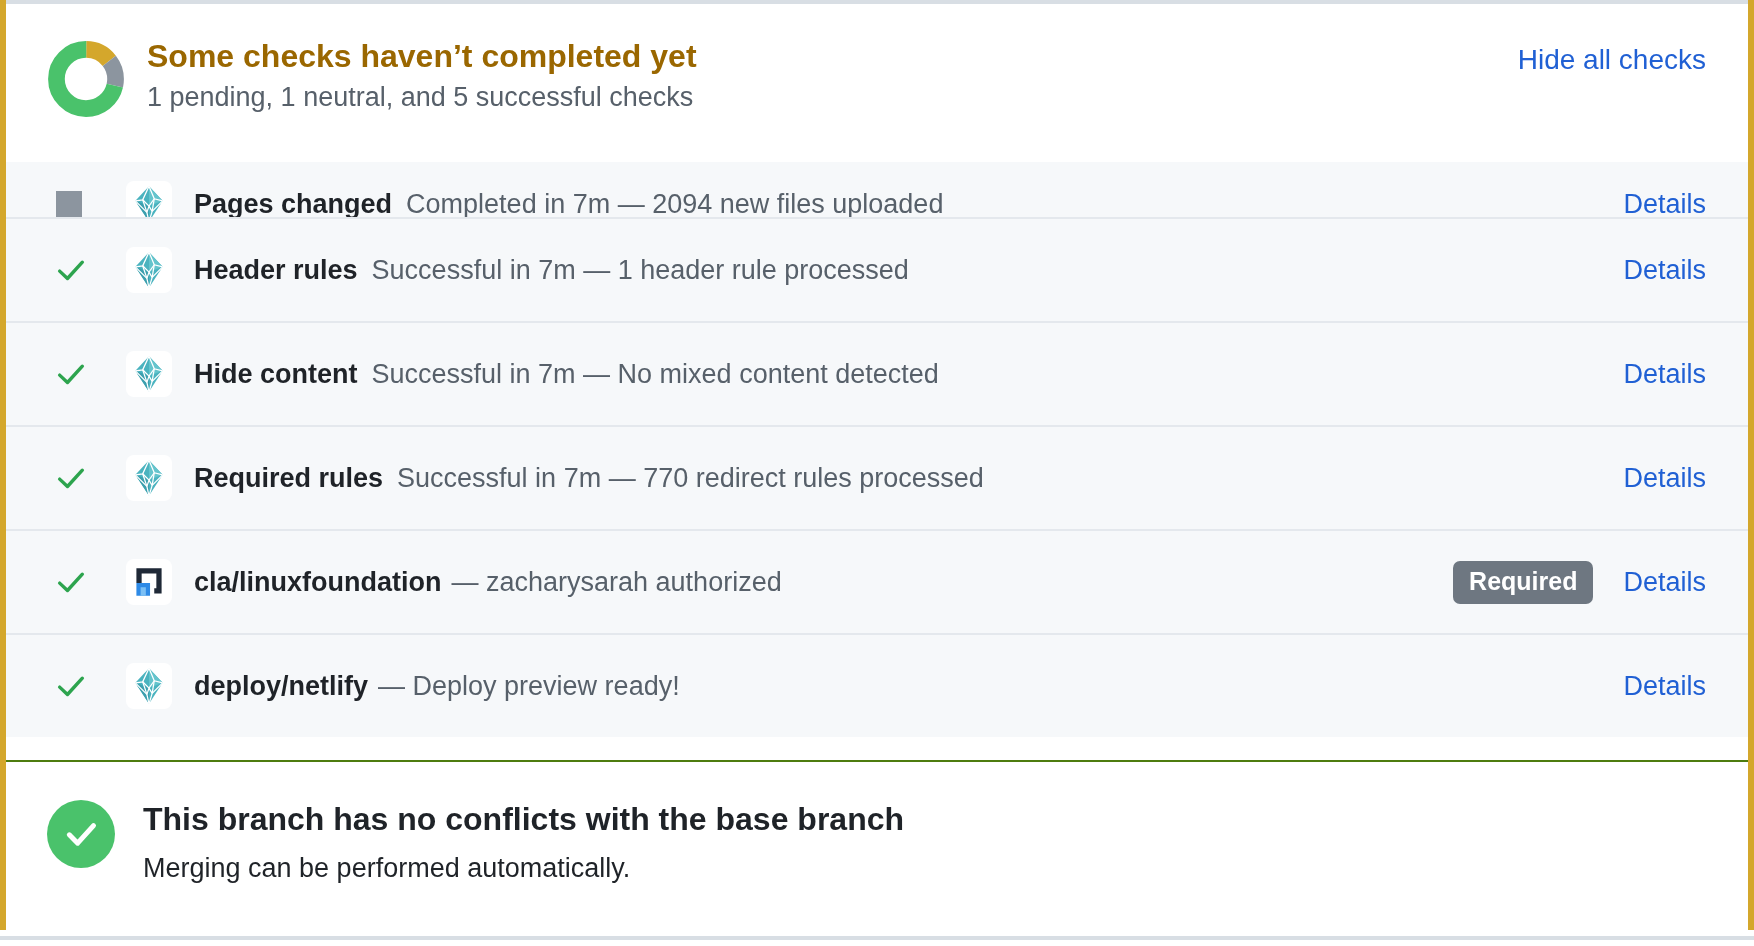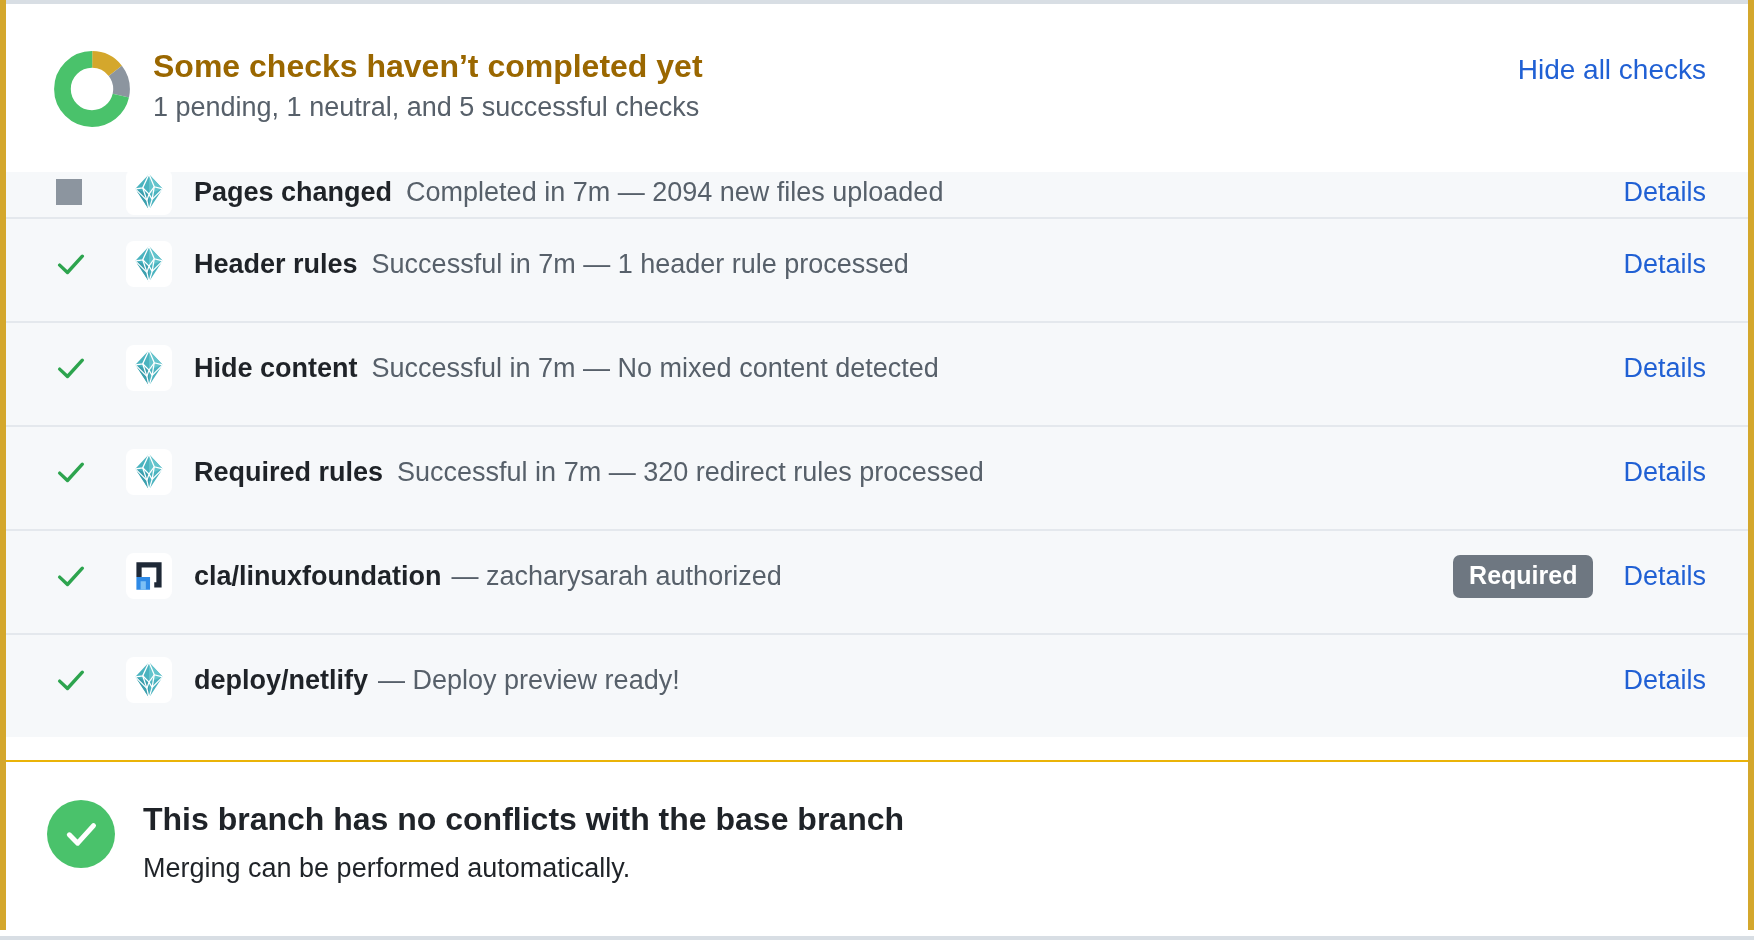--- a/index.html
+++ b/index.html
@@ -50,21 +50,21 @@
   }
 
   .check-row {
     position: relative;
     display: flex;
     align-items: center;
     height: 104px;
     background: #f6f8fa;
     border-top: 2px solid #e4e8ed;
     box-sizing: border-box;
-    padding: 0 0 12px 48px;
+    padding: 0 0 0 48px;
   }
   .check-row.first-row {
     border-top: none;
     height: 62px;
     align-items: flex-end;
   }
   .check-row.first-row .row-inner { transform: translateY(10px); }
 
   .row-inner {
     display: flex;
@@ -142,26 +142,26 @@
     margin-right: 42px;
     text-decoration: none;
     cursor: pointer;
   }
 
   
   .checks-header {
     position: absolute;
     left: 0;
     right: 0;
-    top: 20px;
+    top: 10px;
     height: 152px;
     background: #ffffff;
     display: flex;
     align-items: flex-start;
-    padding: 26px 0 0 7px;
+    padding: 26px 0 0 1px;
     box-sizing: border-box;
     z-index: 5;
   }
 
   .donut-wrap {
     width: 78px;
     flex: 0 0 78px;
     margin-left: 40px;
     margin-top: 4px;
   }
@@ -201,21 +201,21 @@
   }
 
   
   .merge-state {
     position: absolute;
     left: 0;
     right: 0;
     top: 760px;
     height: 170px;
     background: #ffffff;
-    border-top: 2px solid #eab308;
+    border-top: 2px solid #4d7c0f;
     display: flex;
     align-items: flex-start;
     padding-top: 38px;
     box-sizing: border-box;
   }
 
   .merge-icon {
     width: 68px;
     height: 68px;
     flex: 0 0 68px;
@@ -387,21 +387,21 @@
                     <path d="M-6,-4 L0,2 L5,-5"></path>
                     <path d="M-6,-4 L-2,8 L0,17"></path>
                     <path d="M5,-5 L3,7 L0,17"></path>
                     <path d="M0,2 L-2,8 M0,2 L3,7"></path>
                     <path d="M-13,-3 L-2,8 M13,-3 L3,7"></path>
                   </g>
                 </g>
               </svg>
             </div>
             <span class="check-name">Required rules</span>
-            <span class="check-desc">Successful in 7m — 320 redirect rules processed</span>
+            <span class="check-desc">Successful in 7m — 770 redirect rules processed</span>
             <div class="row-spacer"></div>
             <a class="details-link">Details</a>
           </div>
         </div>
         <div class="check-row">
           <div class="row-inner">
             <div class="status">
               <svg width="34" height="34" viewBox="0 0 24 24">
                 <path d="M4 12.8 L9.5 18 L20 6.5" fill="none" stroke="#2da44e" stroke-width="2.4" stroke-linecap="round" stroke-linejoin="round"></path>
               </svg>

